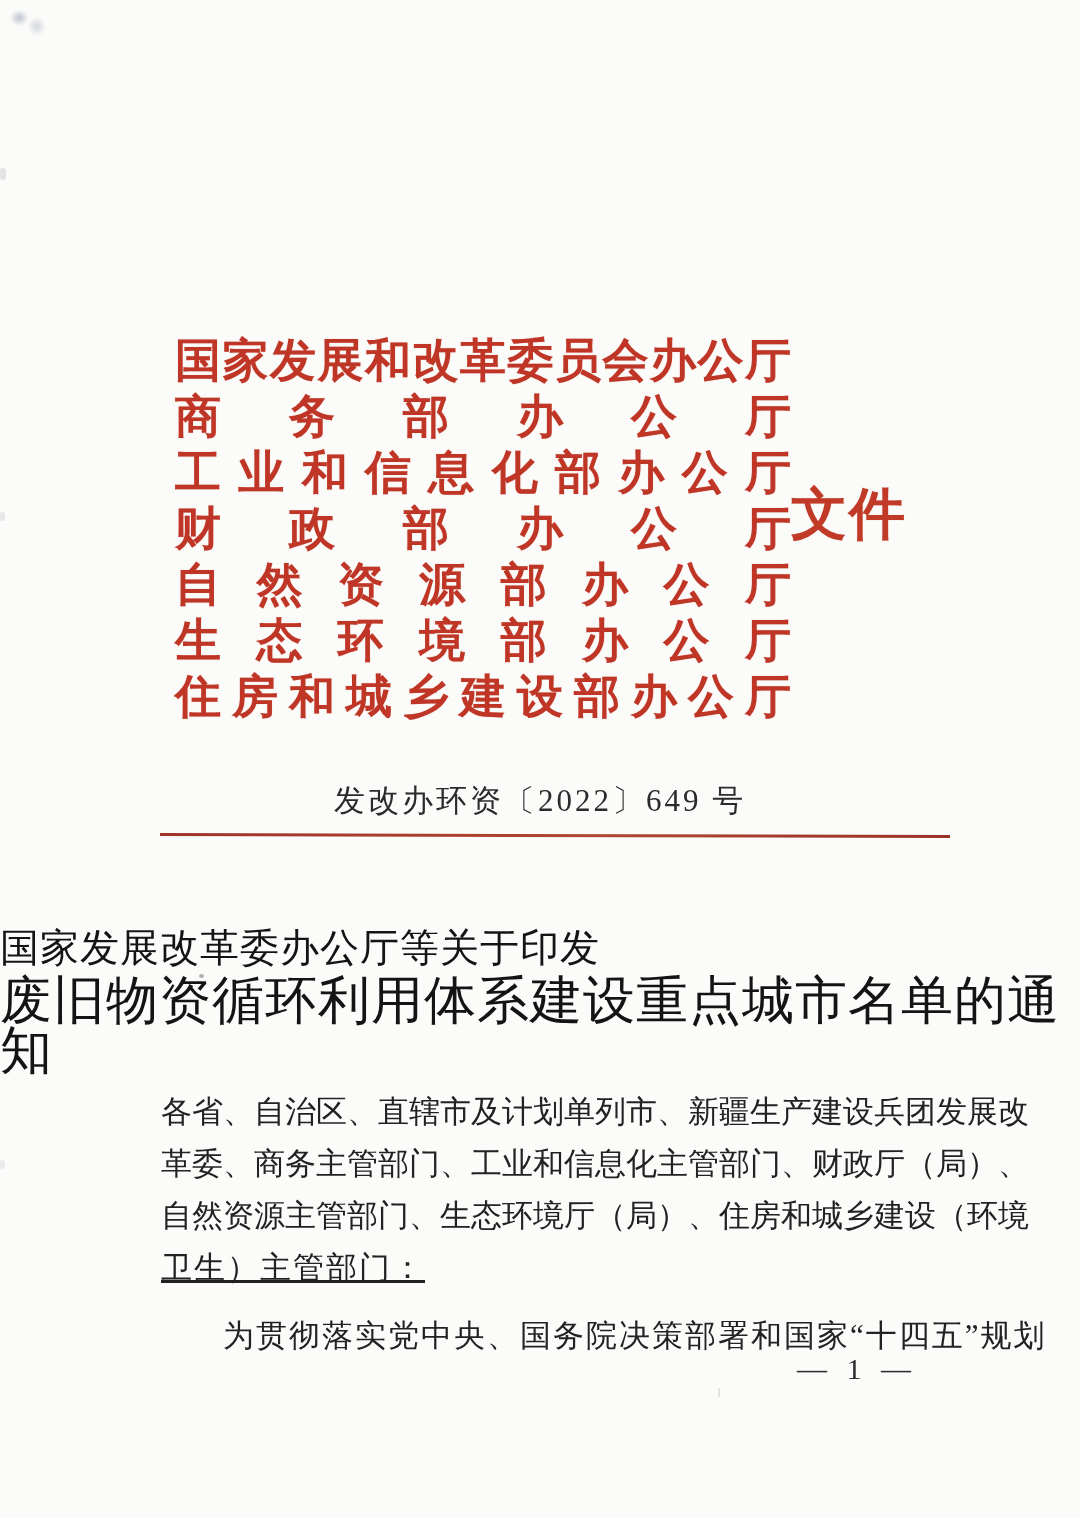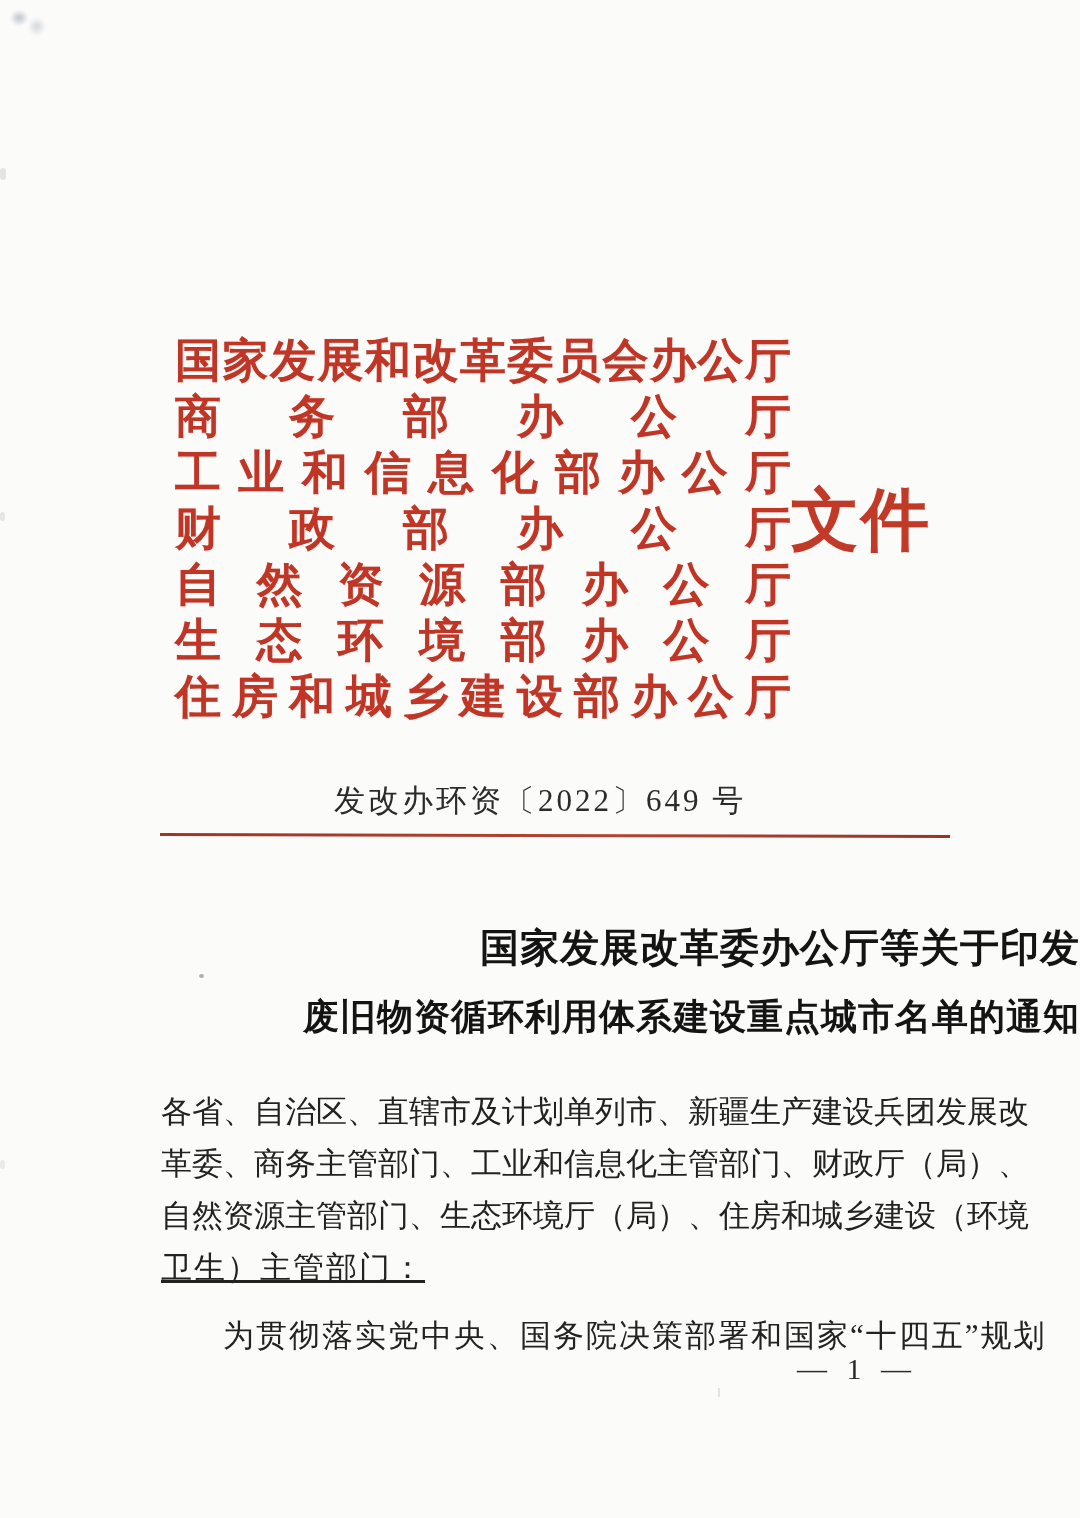--- a/index.html
+++ b/index.html
@@ -30,21 +30,21 @@
     font-size: 46px;
     font-weight: bold;
     color: #bf3526;
     text-shadow: 0 0 1px rgba(191,53,38,.35);
     white-space: nowrap;
   }
   .doc-type {
     position: absolute;
     left: 791px;
     top: 486px;
-    font-size: 68px;
+    font-size: 56px;
     font-weight: bold;
     color: #c13a28;
     letter-spacing: 2px;
     line-height: 1;
     text-shadow: 0 0 1px rgba(193,58,40,.35);
   }
 
   
   .doc-number {
     position: absolute;
@@ -67,26 +67,26 @@
     background: linear-gradient(90deg, #a03326, #b14534 55%, #9c3226);
     transform: rotate(0.15deg);
   }
 
   
   .title-block {
     position: absolute;
     left: 0;
     top: 924px;
     width: 1080px;
-    text-align: right;
+    text-align: left;
     color: #141414;
-    font-weight: bold;
+    font-weight: normal;
   }
   .title-line1 { font-size: 39px; line-height: 48px; letter-spacing: 1px; }
-  .title-line2 { font-size: 36px; line-height: 50px; margin-top: 20px; letter-spacing: 1px; }
+  .title-line2 { font-size: 52px; line-height: 50px; margin-top: 4px; letter-spacing: 1px; }
 
   
   .body-block {
     position: absolute;
     left: 161px;
     top: 1086px;
     width: 777px;
     font-size: 31px;
     color: #222;
   }

